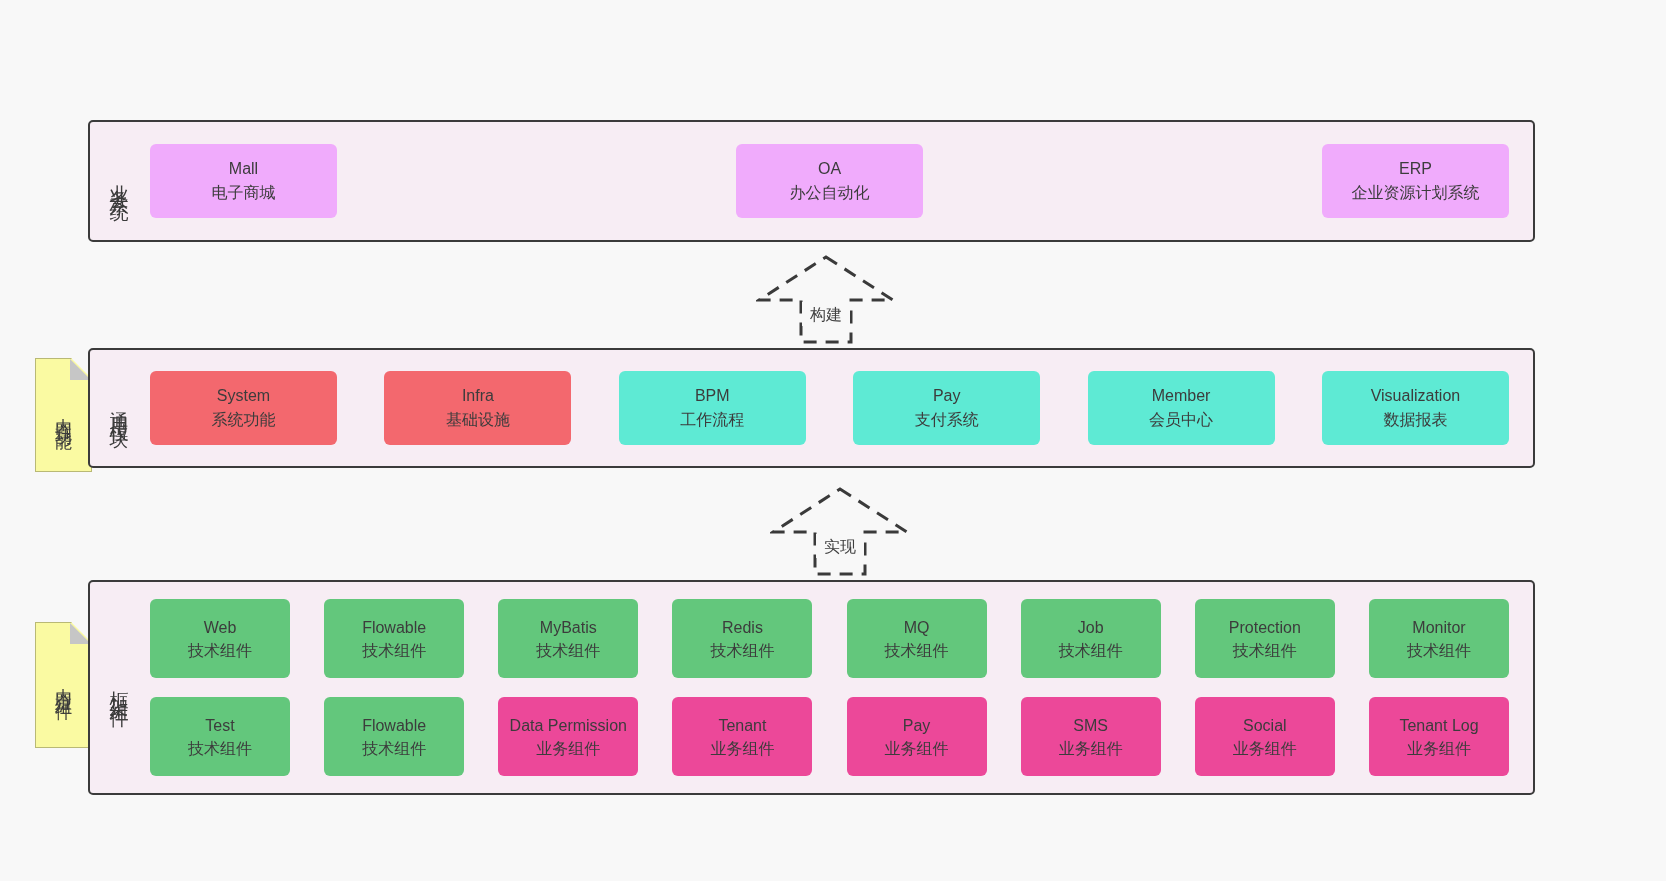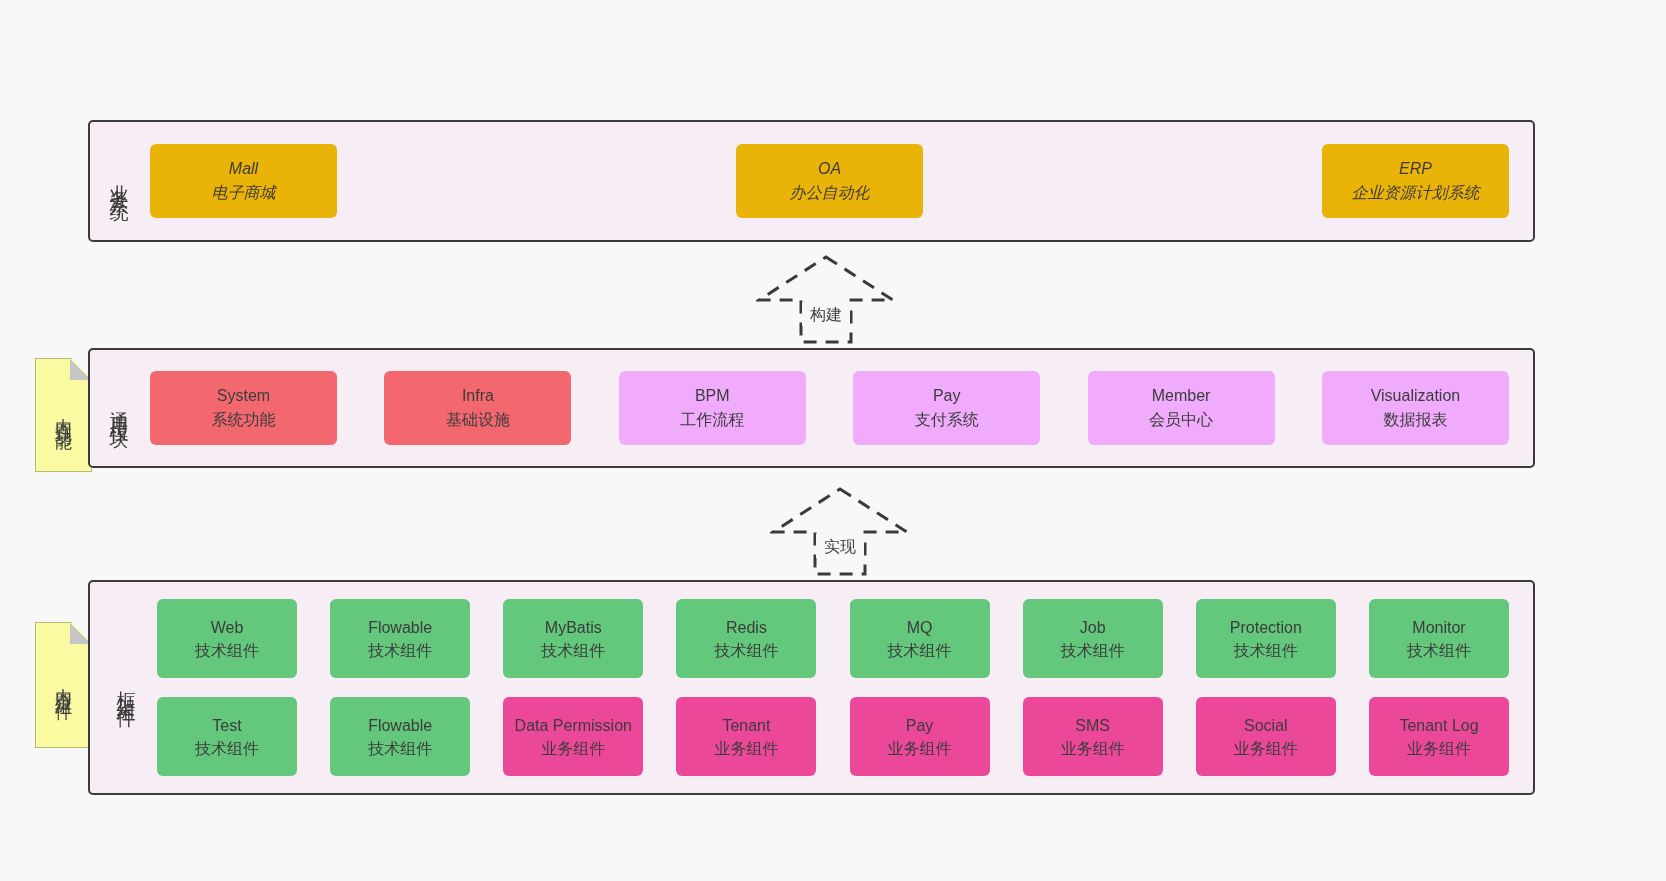--- a/index.html
+++ b/index.html
@@ -27,23 +27,23 @@
     width:187px;height:74px;border-radius:6px;box-sizing:border-box;
     display:flex;flex-direction:column;align-items:center;justify-content:center;
     text-align:center;font-size:16px;line-height:24px;padding:0 8px;
   }
   .grid{
     flex:1;display:flex;flex-direction:column;justify-content:center;
     gap:19px;padding:0 24px 0 8px;
   }
   .grid .row{display:flex;justify-content:space-between;}
   .grid .box{width:140px;height:79px;line-height:23px;padding:0 10px;}
-  .c-blue{background:#eab308;font-style:italic;}
+  .c-blue{background:#f0abfc;}
   .c-red{background:#f3686e;}
-  .c-pink{background:#f0abfc;}
+  .c-pink{background:#5eead4;}
   .c-green{background:#63c77c;}
   .c-lgreen{background:#ec4899;}
   .sticky{
     position:absolute;left:35px;width:57px;box-sizing:border-box;z-index:1;
     background:#fafaa2;border:1px solid #b9b975;
     clip-path:polygon(0 0, calc(100% - 21px) 0, 100% 21px, 100% 100%, 0 100%);
     display:flex;align-items:center;justify-content:center;
   }
   .sticky .fold{
     position:absolute;top:0;right:0;width:21px;height:21px;
@@ -53,21 +53,21 @@
   .sticky .stext{
     writing-mode:vertical-rl;text-orientation:upright;
     font-size:17px;letter-spacing:5px;color:#3a3a3a;
   }
   .arrow{position:absolute;z-index:0;}
   .arrow polygon{fill:none;stroke:#3a3a3a;stroke-width:3;stroke-dasharray:13 9;}
   .arrow text{font-size:16px;fill:#3f3f3f;font-family:"Liberation Sans",sans-serif;}
   .arrow rect{fill:#f8f8f8;}
   #band1{top:120px;height:122px;}
   #band2{top:348px;height:120px;}
-  #band3{top:580px;height:215px;padding-left:7px;}
+  #band3{top:580px;height:215px;}
   #sticky2{top:358px;height:114px;}
   #sticky3{top:622px;height:126px;}
   #arrow1{left:756px;top:254px;}
   #arrow2{left:770px;top:486px;}
 </style>
 </head>
 <body>
 
 <div class="sticky" id="sticky2">
   <div class="fold"></div>

